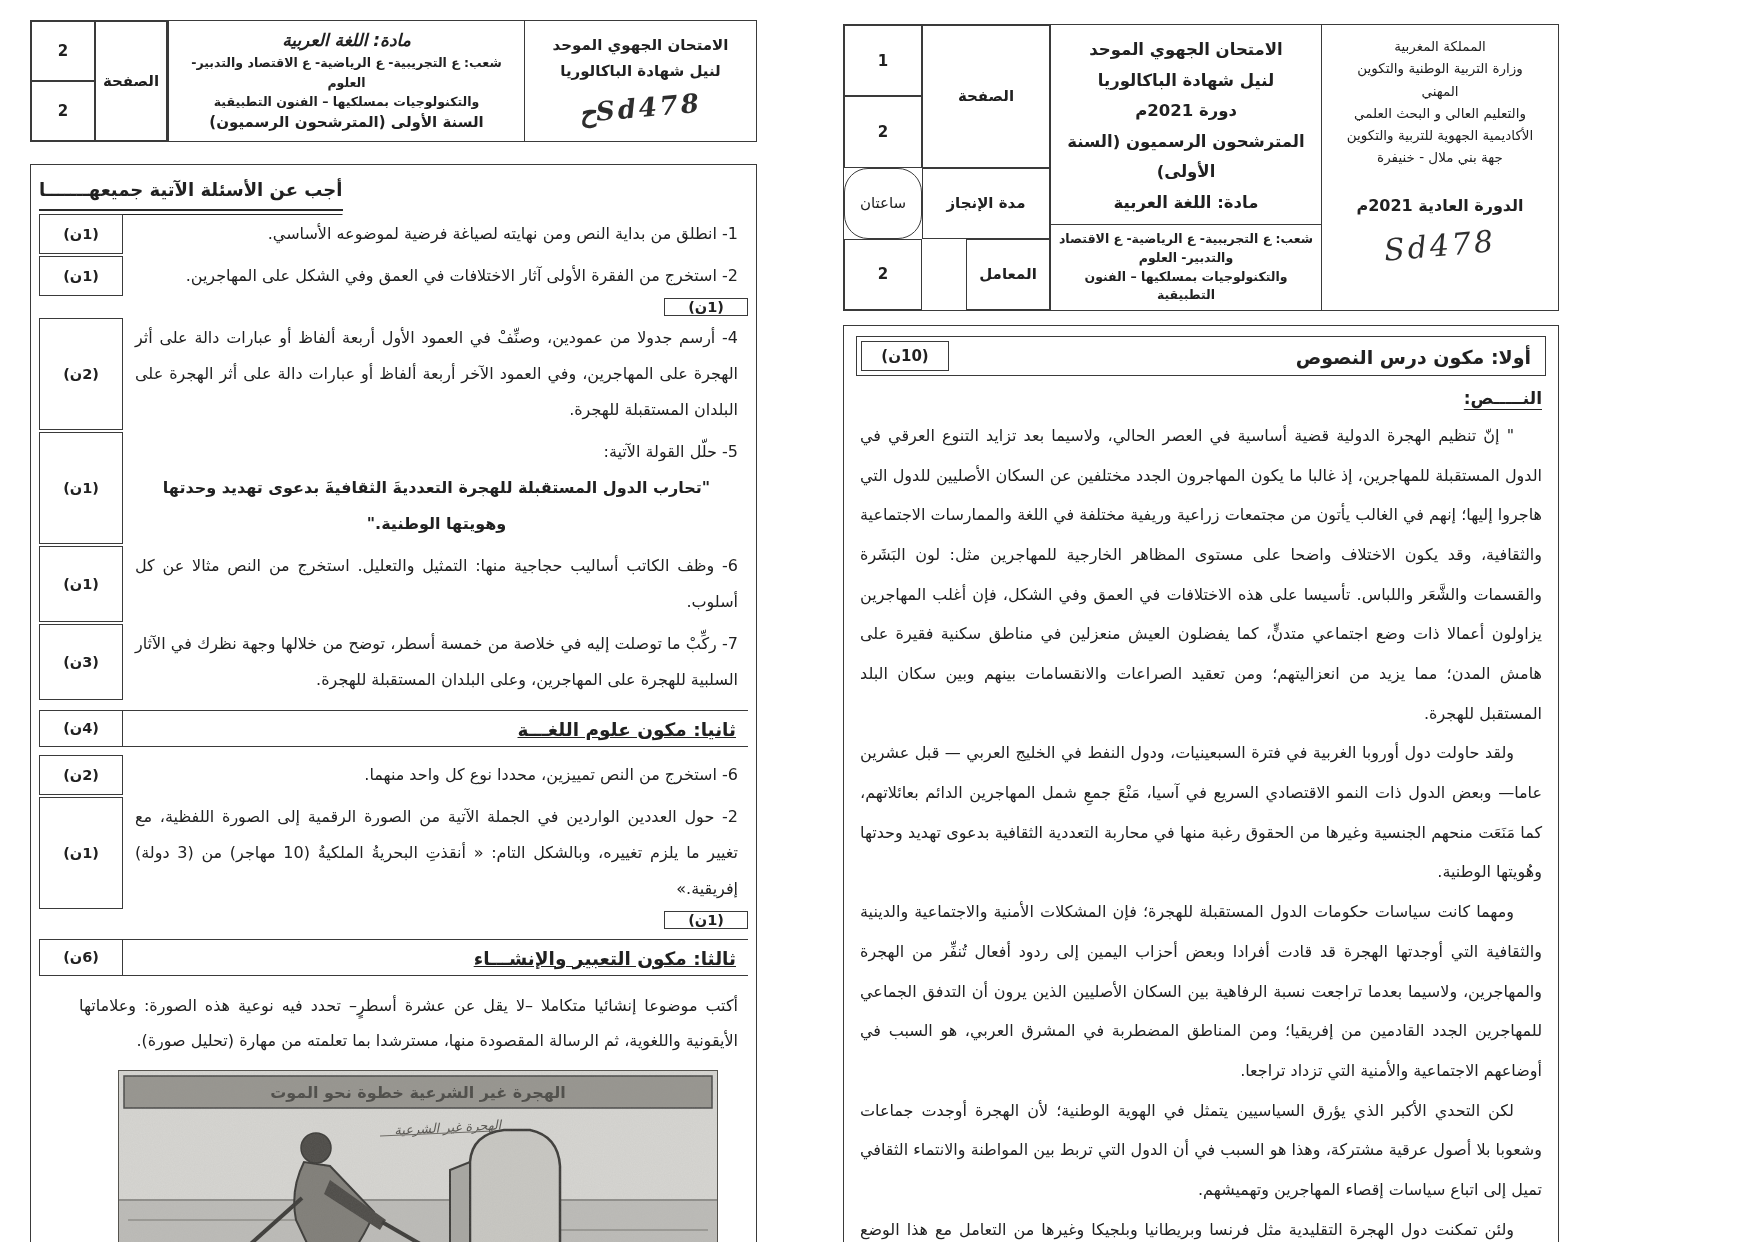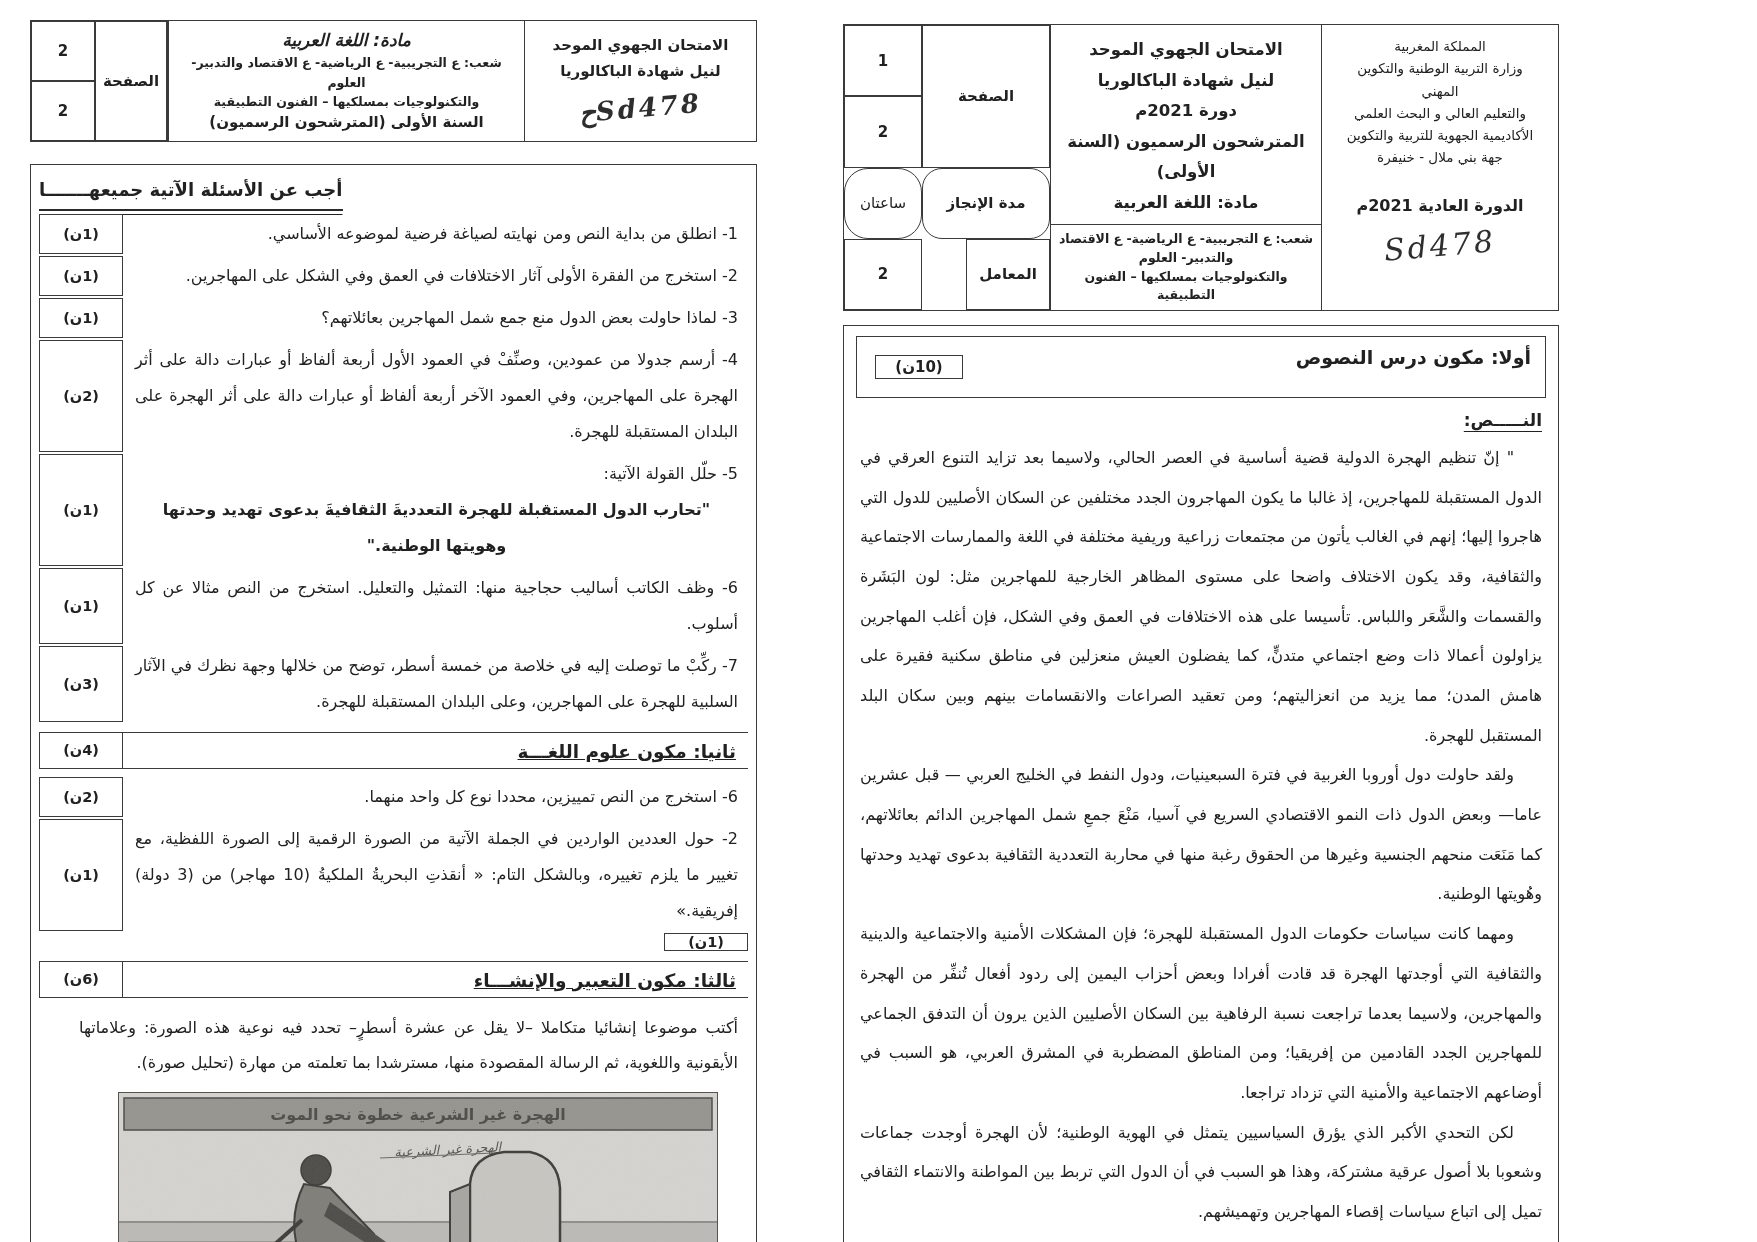--- a/index.html
+++ b/index.html
@@ -18,29 +18,29 @@
   .r-authority .session{margin-top:24px;font-size:16px;font-weight:bold;}
   .handwrit{font-family:"DejaVu Serif",serif;font-style:italic;font-size:30px;letter-spacing:3px;color:#2e2e2e;transform:rotate(-5deg);display:inline-block;margin-top:2px;}
   .r-center{flex:1;border-top:1.6px solid #3a3a3a;border-bottom:1.6px solid #3a3a3a;display:flex;flex-direction:column;}
   .r-center-main{padding:10px 8px 6px;text-align:center;font-size:16.5px;font-weight:bold;line-height:1.85;border-bottom:1.6px solid #3a3a3a;flex:1;}
   .r-center-streams{padding:5px 6px;text-align:center;font-size:12.5px;font-weight:bold;line-height:1.5;}
   .r-table{width:208px;display:grid;grid-template-columns:128px 78px;direction:rtl;border:1.6px solid #3a3a3a;}
   .r-table .cell{border:1px solid #3a3a3a;display:flex;align-items:center;justify-content:center;text-align:center;font-size:15px;font-weight:bold;padding:4px;}
   .c-pagelabel{grid-column:1;grid-row:1 / span 2;}
   .c-p1{grid-column:2;grid-row:1;}
   .c-p2{grid-column:2;grid-row:2;}
-  .c-durlabel{grid-column:1;grid-row:3;border-radius:20px;}
+  .c-durlabel{grid-column:1;grid-row:3;}
   .c-durval{grid-column:2;grid-row:3;font-weight:normal!important;border-radius:24px;}
   .c-coefflabel{grid-column:1;grid-row:4;margin-left:44px;}
   .c-coeffval{grid-column:2;grid-row:4;}
 
   .main-box-right{margin-top:14px;border:1.6px solid #3a3a3a;padding:8px 10px 6px;}
   .sec1-head{border:1.5px solid #3a3a3a;display:flex;direction:rtl;align-items:stretch;margin:2px 2px 10px;}
   .sec1-title{flex:1;font-size:19px;font-weight:bold;padding:9px 14px 7px;}
-  .marksbox{min-width:88px;border:1.6px solid #3a3a3a;display:flex;align-items:center;justify-content:center;font-weight:bold;font-size:15px;margin:18px;padding:2px 6px;}
+  .marksbox{min-width:88px;border:1.6px solid #3a3a3a;display:flex;align-items:center;justify-content:center;font-weight:bold;font-size:15px;margin:4px;padding:2px 6px;}
   .nass-label{font-size:17px;font-weight:bold;text-decoration:underline;text-underline-offset:5px;margin:2px 6px 8px;display:inline-block;}
   .bodytext p{font-size:16px;line-height:2.48;text-align:justify;text-indent:28px;margin:0 6px;}
 
   
   .sheet-left{left:30px;top:20px;width:727px;}
   .l-exam{width:232px;border:1.6px solid #3a3a3a;border-left:none;padding:12px 4px 2px;text-align:center;font-size:15px;font-weight:bold;line-height:1.7;}
   .l-center{flex:1;border:1.6px solid #3a3a3a;padding:6px 6px;text-align:center;line-height:1.55;}
   .l-center .subject{font-size:17px;font-weight:bold;font-style:italic;}
   .l-center .streams{font-size:12.5px;font-weight:bold;}
   .l-center .year{font-size:15px;font-weight:bold;}
@@ -145,21 +145,20 @@
 
     <div class="qrow">
       <div class="qtext">1- انطلق من بداية النص ومن نهايته لصياغة فرضية لموضوعه الأساسي.</div>
       <div class="qmarks">(1ن)</div>
     </div>
     <div class="qrow">
       <div class="qtext">2- استخرج من الفقرة الأولى آثار الاختلافات في العمق وفي الشكل على المهاجرين.</div>
       <div class="qmarks">(1ن)</div>
     </div>
     <div class="qrow">
-      <div class="qtext">3- لماذا حاولت بعض الدول منع جمع شمل المهاجرين بعائلاتهم؟</div>
       <div class="qmarks">(1ن)</div>
     </div>
     <div class="qrow">
       <div class="qtext">4- أرسم جدولا من عمودين، وصنِّفْ في العمود الأول أربعة ألفاظ أو عبارات دالة على أثر الهجرة على المهاجرين، وفي العمود الآخر أربعة ألفاظ أو عبارات دالة على أثر الهجرة على البلدان المستقبلة للهجرة.</div>
       <div class="qmarks">(2ن)</div>
     </div>
     <div class="qrow">
       <div class="qtext">
         <div>5- حلّل القولة الآتية:</div>
         <div class="qquote">"تحارب الدول المستقبلة للهجرة التعدديةَ الثقافيةَ بدعوى تهديد وحدتها وهويتها الوطنية."</div>

